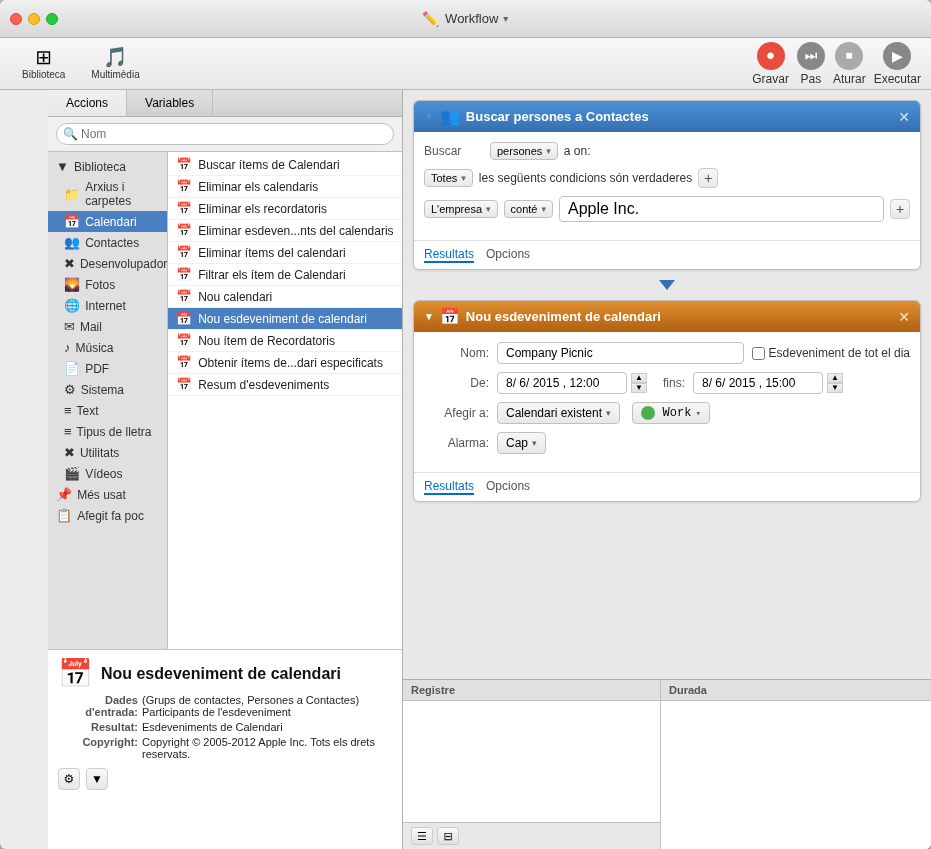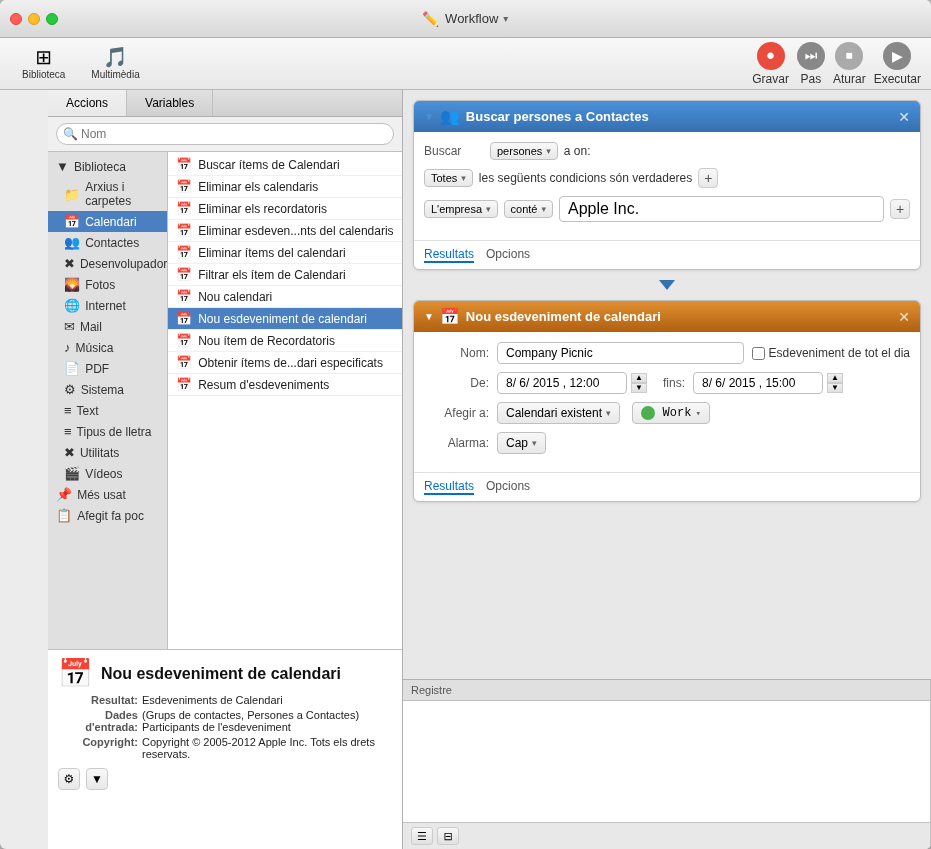--- a/index.html
+++ b/index.html
@@ -480,21 +480,21 @@
     }
     .log-right {
       width: 270px;
       display: flex;
       flex-direction: column;
     }
     .log-header {
       padding: 4px 8px;
       font-size: 11px;
       color: #555;
-      font-weight: 400;
+      font-weight: 700;
       border-bottom: 1px solid #c0c0c0;
       background: #e0e0e0;
     }
     .log-content {
       flex: 1;
       background: white;
       padding: 4px;
     }
     .log-footer {
       padding: 4px 8px;
@@ -717,26 +717,26 @@
         </div>
       </div>
 
       <div class="info-panel">
         <div class="info-header">
           <div class="cal-icon">📅</div>
           <div class="info-title">Nou esdeveniment de calendari</div>
         </div>
         <div class="info-table">
           <div class="info-row">
+            <span class="info-label">Dades d'entrada:</span>
+            <span class="info-value">(Grups de contactes, Persones a Contactes) Participants de l'esdeveniment</span>
+          </div>
+          <div class="info-row">
             <span class="info-label">Resultat:</span>
             <span class="info-value">Esdeveniments de Calendari</span>
-          </div>
-          <div class="info-row">
-            <span class="info-label">Dades d'entrada:</span>
-            <span class="info-value">(Grups de contactes, Persones a Contactes) Participants de l'esdeveniment</span>
           </div>
           <div class="info-row">
             <span class="info-label">Copyright:</span>
             <span class="info-value">Copyright © 2005-2012 Apple Inc. Tots els drets reservats.</span>
           </div>
         </div>
         <div class="info-footer">
           <div class="info-footer-btn">⚙</div>
           <div class="info-footer-btn">▼</div>
         </div>
@@ -857,17 +857,21 @@
       <div class="log-area">
         <div class="log-split">
           <div class="log-left">
             <div class="log-header">Registre</div>
             <div class="log-content"></div>
             <div class="log-footer">
               <div class="log-footer-btn">☰</div>
               <div class="log-footer-btn">⊟</div>
             </div>
           </div>
+          <div class="log-right">
+            <div class="log-header">Durada</div>
+            <div class="log-content"></div>
+          </div>
         </div>
       </div>
     </div>
   </div>
 </div>
 
 </body></html>

